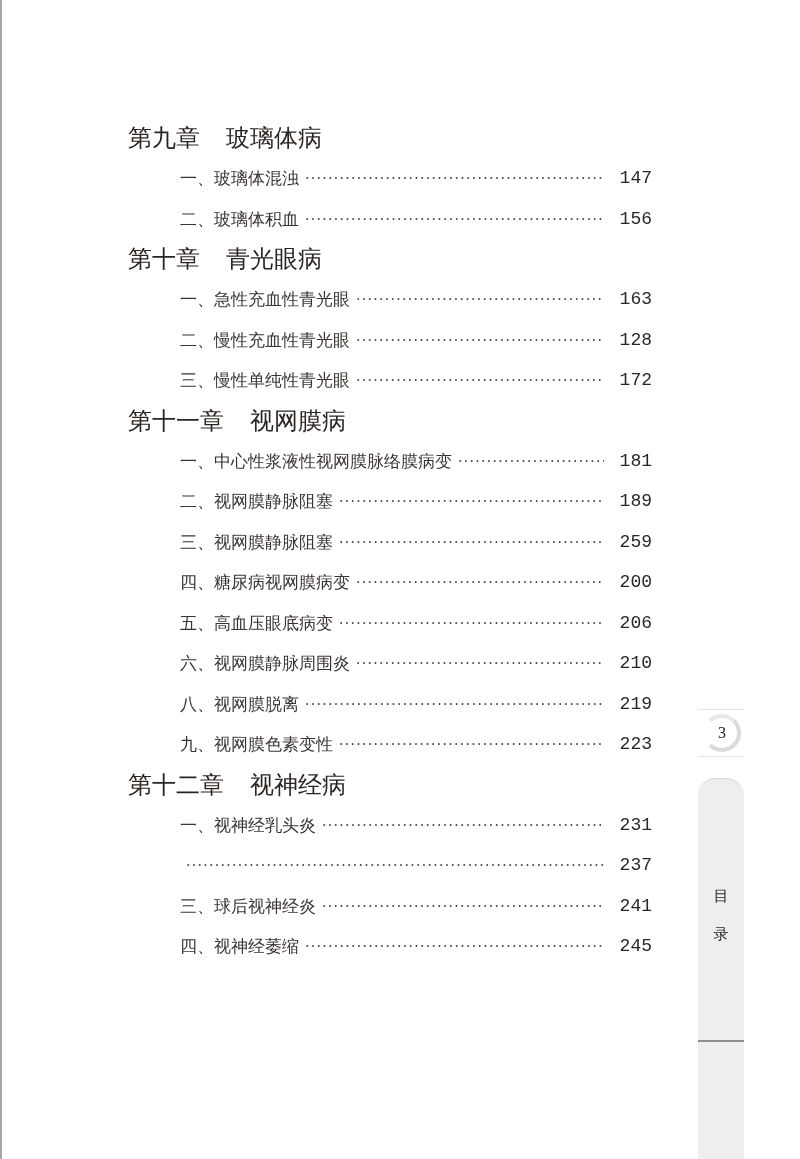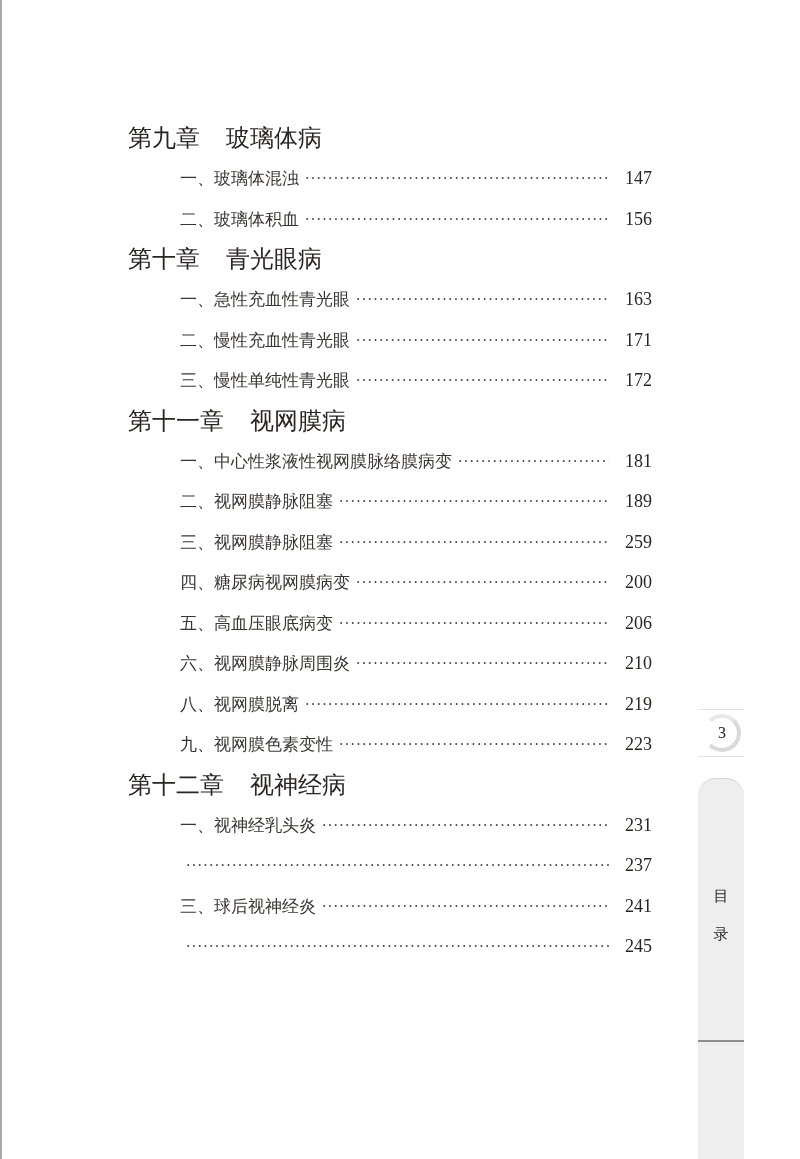--- a/index.html
+++ b/index.html
@@ -28,21 +28,21 @@
     }
     .entry .label { flex: 0 0 auto; }
     .entry .leader {
       flex: 1 1 auto; overflow: hidden; margin: 0 6px; color: #4a4644;
       letter-spacing: 1.3px; font-size: 14px;
     }
     .entry .leader::before {
       content: "································································································································";
     }
     .entry .page {
-      flex: 0 0 auto; font-family: Liberation Serif, serif;
+      flex: 0 0 auto; font-family: Liberation Mono, monospace;
       font-size: 18px; color: #2a2624; margin-left: 10px;
     }
     .badge-line { position: absolute; left: 698px; width: 46px; height: 1px; background: #e2e2e2; }
     .page-badge {
       position: absolute; left: 703px; top: 714px; width: 38px; height: 38px;
       border-radius: 50%;
       border: 4px solid #dadada; border-left-color: #ffffff; border-top-color: #e8e8e8;
       box-sizing: border-box;
       display: flex; align-items: center; justify-content: center;
       font-family: "Liberation Serif", serif; font-size: 16px; color: #222;
@@ -86,21 +86,21 @@
     <span class="num">第十章</span><span class="gap"></span><span>青光眼病</span>
   </div>
   <div class="entry">
       <span class="label">一、急性充血性青光眼</span>
       <span class="leader"></span>
       <span class="page">163</span>
     </div>
   <div class="entry">
       <span class="label">二、慢性充血性青光眼</span>
       <span class="leader"></span>
-      <span class="page">171</span>
+      <span class="page">128</span>
     </div>
   <div class="entry">
       <span class="label">三、慢性单纯性青光眼</span>
       <span class="leader"></span>
       <span class="page">172</span>
     </div>
 
   <div class="chapter">
     <span class="num">第十一章</span><span class="gap"></span><span>视网膜病</span>
   </div>
@@ -156,20 +156,21 @@
   <div class="entry">
       <span class="leader"></span>
       <span class="page">237</span>
     </div>
   <div class="entry">
       <span class="label">三、球后视神经炎</span>
       <span class="leader"></span>
       <span class="page">241</span>
     </div>
   <div class="entry">
+      <span class="label">四、视神经萎缩</span>
       <span class="leader"></span>
       <span class="page">245</span>
     </div>
 </div>
 
 <div class="badge-line" style="top:709px;"></div>
 <div class="page-badge">
   <span>3</span>
 </div>
 <div class="badge-line" style="top:756px;"></div>

